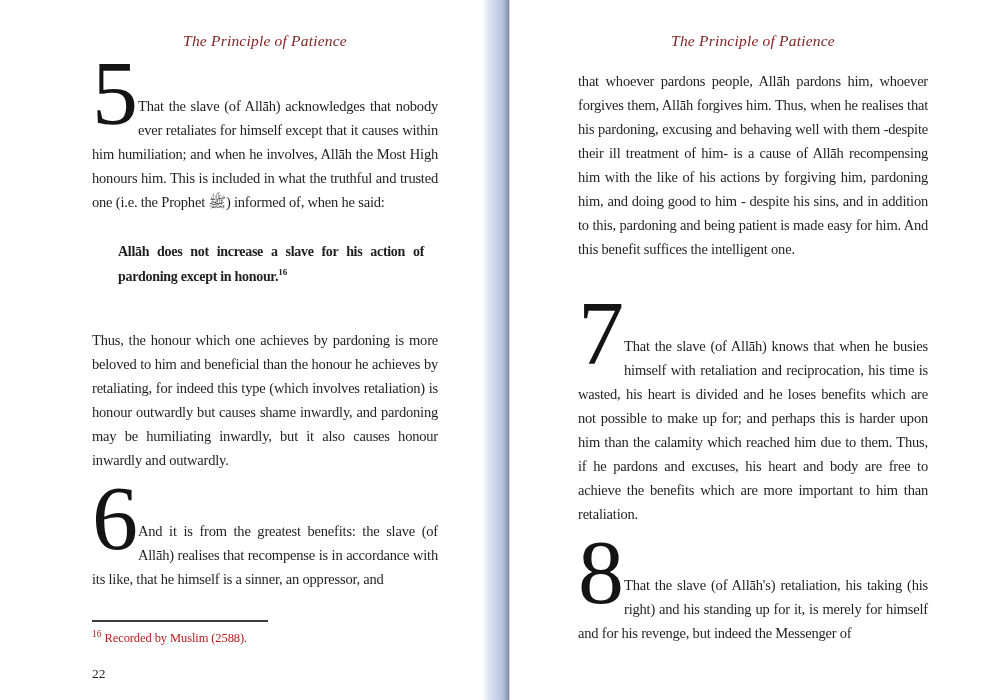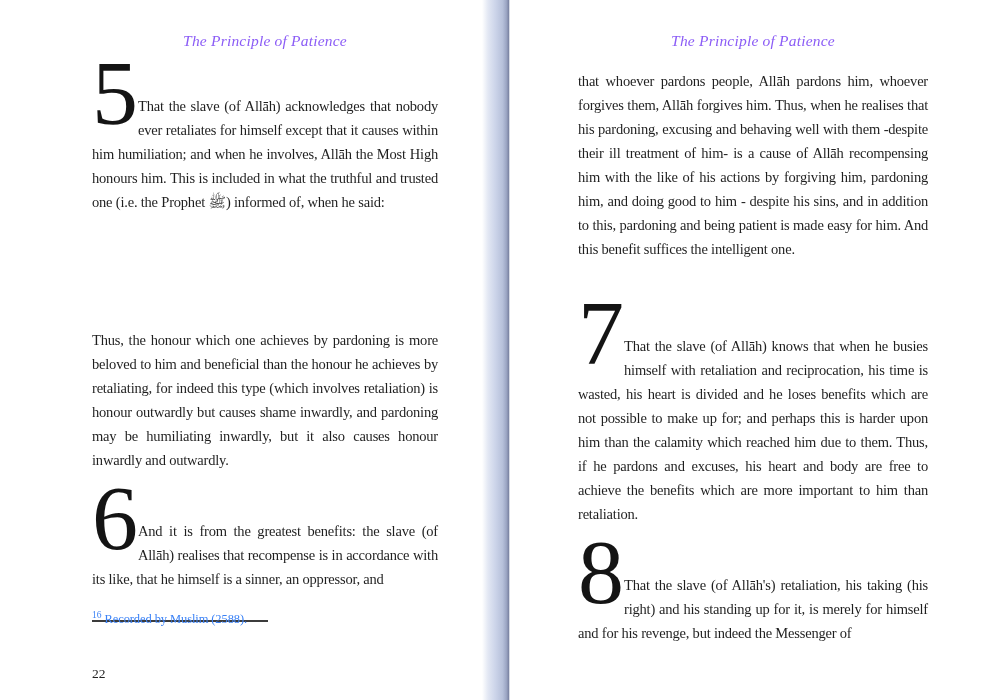--- a/index.html
+++ b/index.html
@@ -17,42 +17,42 @@
       rgba(223,228,241,0) 0%, #e2e7f3 22%, #ccd4e9 48%, #b6c0da 74%,
       #9ca6c4 87%, #7d86a5 95%, #edeff5 99%, rgba(255,255,255,0) 100%);
   }
 
   .page { position:absolute; top:30px; height:670px; }
   .page.left  { left:92px;  width:346px; }
   .page.right { left:578px; width:350px; }
 
   .pg-header {
     position:absolute; top:2px; left:0; right:0;
-    text-align:center; font-style:italic; font-size:15.5px; color:#8b5cf6;
+    text-align:center; font-style:italic; font-size:15.5px; color:#7f1d1d;
     letter-spacing:0.2px;
   }
 
   .block {
     position:absolute; left:0; right:0;
     font-size:14.5px; line-height:24px; letter-spacing:-0.2px;
     text-align:justify; color:#1f1f1f;
   }
 
   
   .sec5  { top:64px; }
   .quote { top:210px; left:26px; right:14px; font-weight:bold;
            font-size:14px; line-height:24.5px; letter-spacing:-0.3px; }
   .para1 { top:298px; }
   .sec6  { top:489px; }
   .fnrule {
     position:absolute; top:590px; left:0; width:176px; height:0;
     border-top:2px solid #3c3c3c;
   }
-  .footnote { position:absolute; top:582px; left:0; font-size:12.5px;
-              letter-spacing:-0.1px; color:#3b82f6; }
+  .footnote { position:absolute; top:601px; left:0; font-size:12.5px;
+              letter-spacing:-0.1px; color:#b91c1c; }
   .pagenum {
     position:absolute; top:636px; left:0; right:0;
     text-align:left; font-size:13.5px; color:#222;
   }
 
   
   .cont  { top:39px; }
   .sec7  { top:304px; }
   .sec8  { top:543px; }
 
@@ -75,20 +75,23 @@
 
   <div class="page left">
     <div class="pg-header">The Principle of Patience</div>
 
     <div class="block sec5">
       <div class="dc">
         <span>5</span>
       </div><span>That the slave (of Allāh) acknowledges that nobody ever retaliates for himself except that it causes within him humiliation; and when he involves, Allāh the Most High honours him. This is included in what the truthful and trusted one (i.e. the Prophet ﷺ) informed of, when he said:</span>
     </div>
 
+    <div class="block quote">
+      <span>Allāh does not increase a slave for his action of pardoning except in honour.</span><sup class="ref">16</sup>
+    </div>
 
     <div class="block para1">Thus, the honour which one achieves by pardoning is more beloved to him and beneficial than the honour he achieves by retaliating, for indeed this type (which involves retaliation) is honour outwardly but causes shame inwardly, and pardoning may be humiliating inwardly, but it also causes honour inwardly and outwardly.</div>
 
     <div class="block sec6">
       <div class="dc">
         <span>6</span>
       </div><span>And it is from the greatest benefits: the slave (of Allāh) realises that recompense is in accordance with its like, that he himself is a sinner, an oppressor, and</span>
     </div>
 
     <div class="fnrule"></div>

